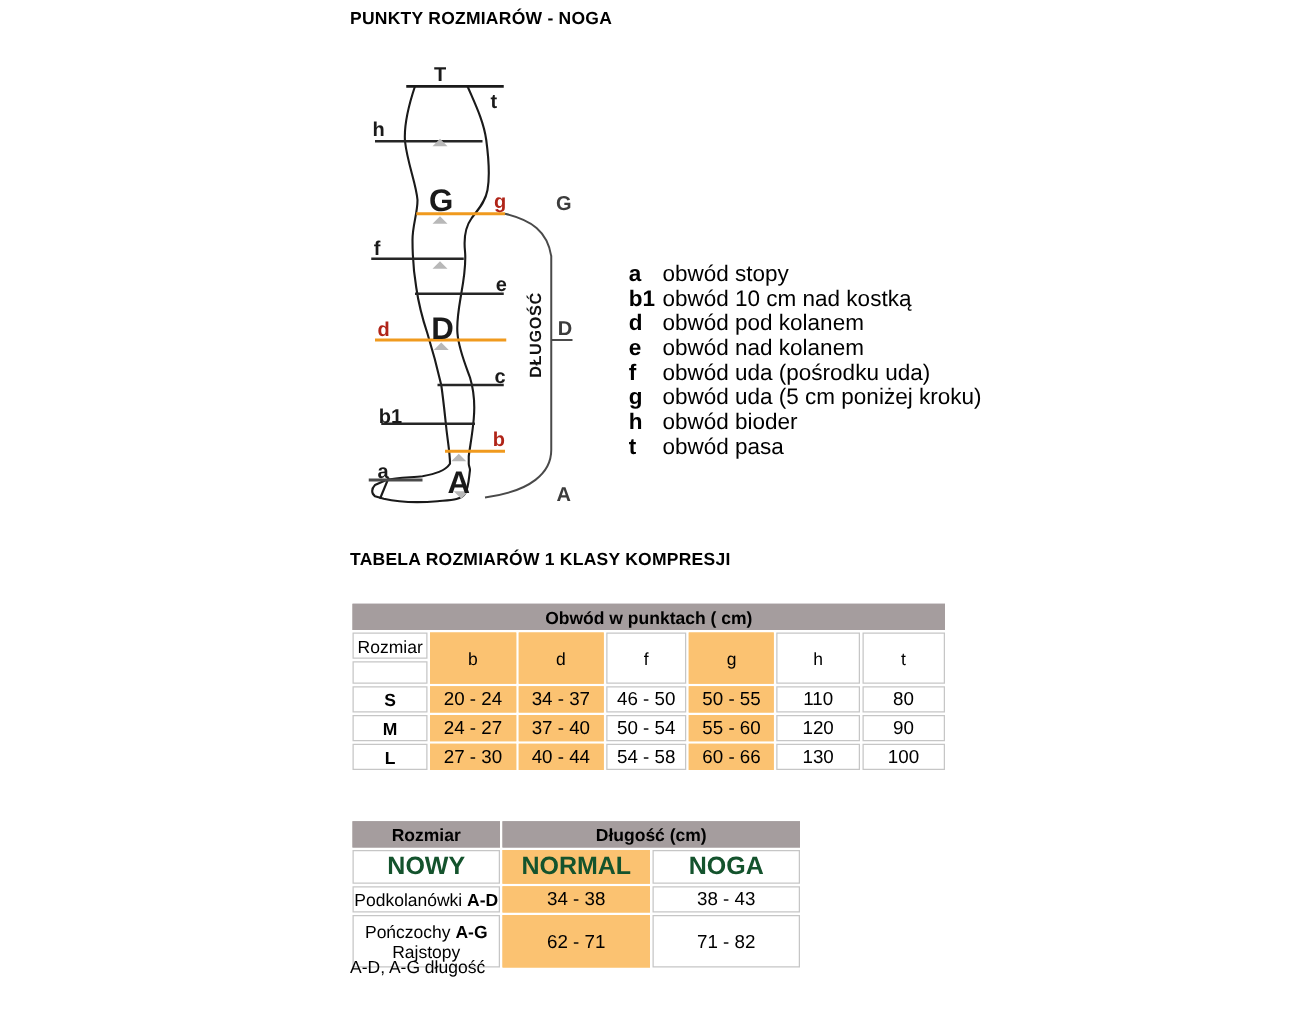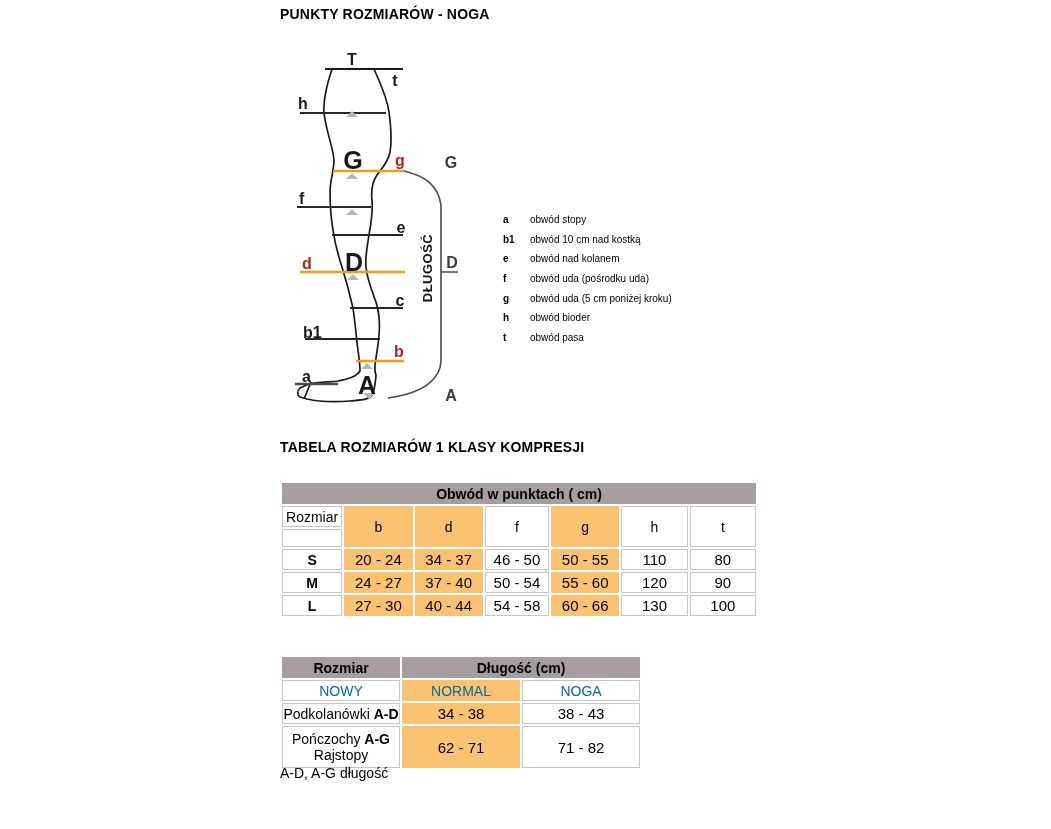--- a/index.html
+++ b/index.html
@@ -8,21 +8,21 @@
     font-family:"Liberation Sans", sans-serif; color:#000; overflow:hidden;
   }
   .abs { position:absolute; }
 
   
   #main-title    { left:280px; top:6px;   font-size:14px; font-weight:bold; letter-spacing:.2px; }
   #section-title { left:280px; top:439px; font-size:14px; font-weight:bold; letter-spacing:.2px; }
   #footnote      { left:280px; top:765px; font-size:14px; }
 
   
-  #legend { left:503px; top:210px; font-size:10px; }
+  #legend { left:503px; top:210px; font-size:18px; }
   .lrow  { height:19.7px; line-height:19.7px; white-space:nowrap; }
   .lkey  { display:inline-block; width:27px; font-weight:bold; }
 
   
   #diagram { left:285px; top:45px; }
   #diagram text { font-family:"Liberation Sans", sans-serif; }
   .pt-small { font-size:16px; font-weight:bold; fill:#1a1a1a; }
   .pt-big   { font-size:25px; font-weight:bold; fill:#1a1a1a; }
   .pt-red   { fill:#b02418; }
   .br-lab   { font-size:16px; font-weight:bold; fill:#3c3c3c; }
@@ -33,21 +33,21 @@
   td { border:1px solid #c6c6c6; text-align:center; vertical-align:middle; padding:1px 0; font-size:15px; }
   #size-table   { left:280px; top:481px; width:478px; }
   #length-table { left:280px; top:655px; width:362px; }
   .gh  { background:#a59d9e; border-color:#a59d9e; font-weight:bold; font-size:14px; height:17px; }
   .or  { background:#fbc271; border-color:#fbc271; }
   .lt  { font-size:14px; }
   .rz  { font-size:14px; height:17px; }
   .emp { height:14px; }
   .sz  { font-weight:bold; font-size:14px; }
   .dat { height:17px; }
-  .red { color:#0369a1; font-weight:normal; font-size:14px; height:17px; }
+  .red { color:#14532d; font-weight:bold; font-size:20px; height:17px; }
   .lbl { font-size:14px; height:17px; }
   .lbl b { font-weight:bold; }
   .tall { height:38px; }
 </style>
 </head>
 <body>
 
 <div id="page">
 
   <div class="abs" id="main-title">PUNKTY ROZMIARÓW - NOGA</div>
@@ -105,20 +105,21 @@
     <text class="pt-big" x="367" y="394" text-anchor="middle">A</text>
 
     <text class="br-lab" x="451" y="168" text-anchor="middle">G</text>
     <text class="br-lab" x="452" y="268" text-anchor="middle" fill="#1a1a1a">D</text>
     <text class="br-lab" x="451" y="401" text-anchor="middle">A</text>
   </svg>
 
   <div class="abs" id="legend">
     <div class="lrow"><span class="lkey">a</span><span class="ltxt">obwód stopy</span></div>
     <div class="lrow"><span class="lkey">b1</span><span class="ltxt">obwód 10 cm nad kostką</span></div>
+    <div class="lrow"><span class="lkey">d</span><span class="ltxt">obwód pod kolanem</span></div>
     <div class="lrow"><span class="lkey">e</span><span class="ltxt">obwód nad kolanem</span></div>
     <div class="lrow"><span class="lkey">f</span><span class="ltxt">obwód uda (pośrodku uda)</span></div>
     <div class="lrow"><span class="lkey">g</span><span class="ltxt">obwód uda (5 cm poniżej kroku)</span></div>
     <div class="lrow"><span class="lkey">h</span><span class="ltxt">obwód bioder</span></div>
     <div class="lrow"><span class="lkey">t</span><span class="ltxt">obwód pasa</span></div>
   </div>
 
   <div class="abs" id="section-title">TABELA ROZMIARÓW 1 KLASY KOMPRESJI</div>
 
   <table id="size-table">

